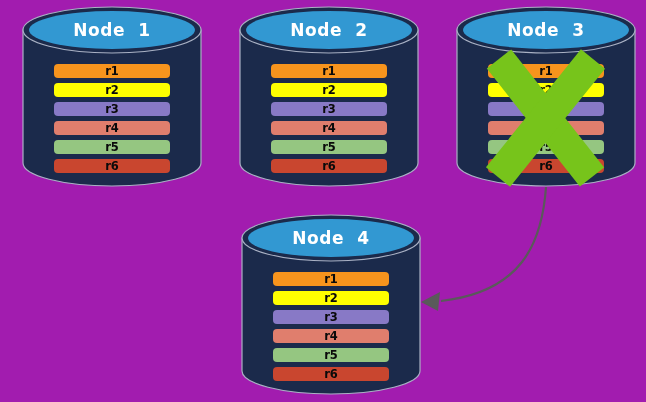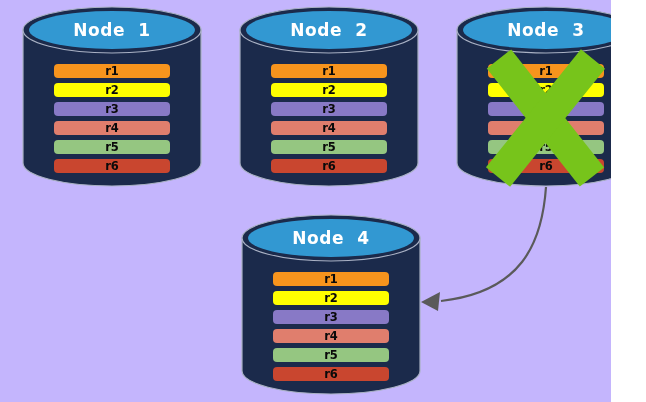--- a/index.html
+++ b/index.html
@@ -1,20 +1,19 @@
 <!DOCTYPE html>
 <html style="--cylinder-body: #1B2A4B; --cylinder-top: #3298D2; --cylinder-outline: #A9B1C4; --title-text: #FFFFFF; --row-text: #0A0A0A; --failure-x: #77C41B; --arrow: #5A5A5A;"><head>
 <meta charset="utf-8">
 <style>
   html,body { margin:0; padding:0; background:#ffffff; }
   .stage {
-    position:relative; width:580px; height:402px; overflow:hidden;
-    background:#c4b5fd;
+    position:relative; width:646px; height:402px; overflow:hidden;
+    background:#a21caf;
     font-family:"DejaVu Sans","Liberation Sans",sans-serif;
-    padding-left:31px;
   }
   .node { position:absolute; width:184px; height:190px; }
   #node-1 { left:20px;  top:5px; }
   #node-2 { left:237px; top:5px; }
   #node-3 { left:454px; top:5px; }
   #node-4 { left:239px; top:213px; }
   .overlay { position:absolute; left:0; top:0; width:646px; height:402px; pointer-events:none; }
 
   .cyl-body   { fill:var(--cylinder-body); stroke:var(--cylinder-outline); stroke-width:1.2; }
   .cyl-top    { fill:var(--cylinder-top); stroke:none; }

